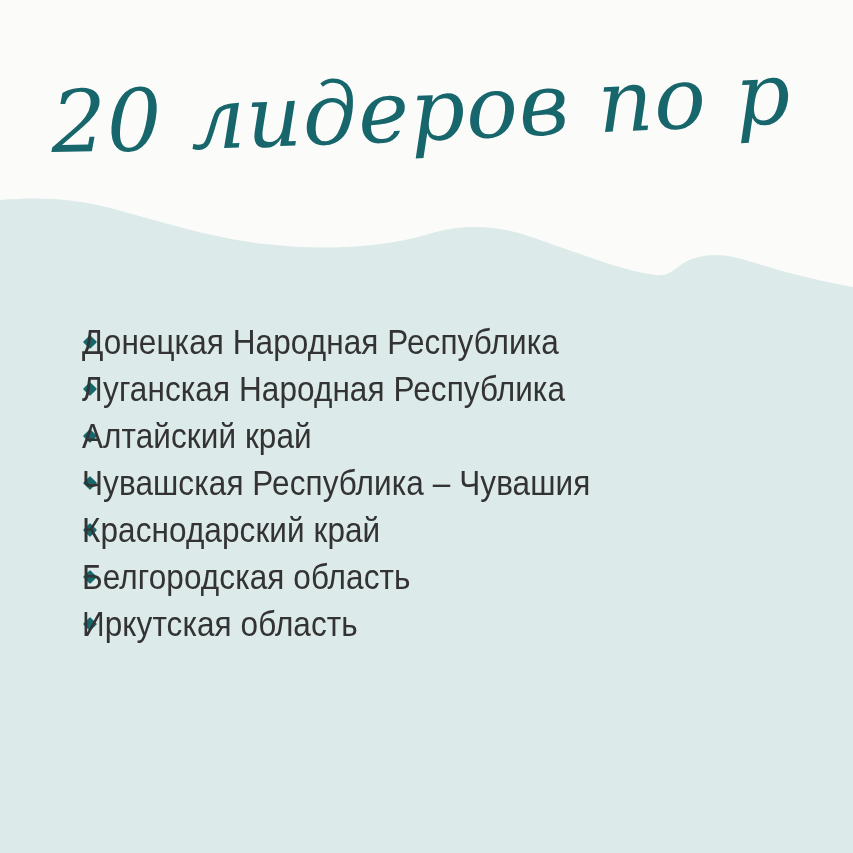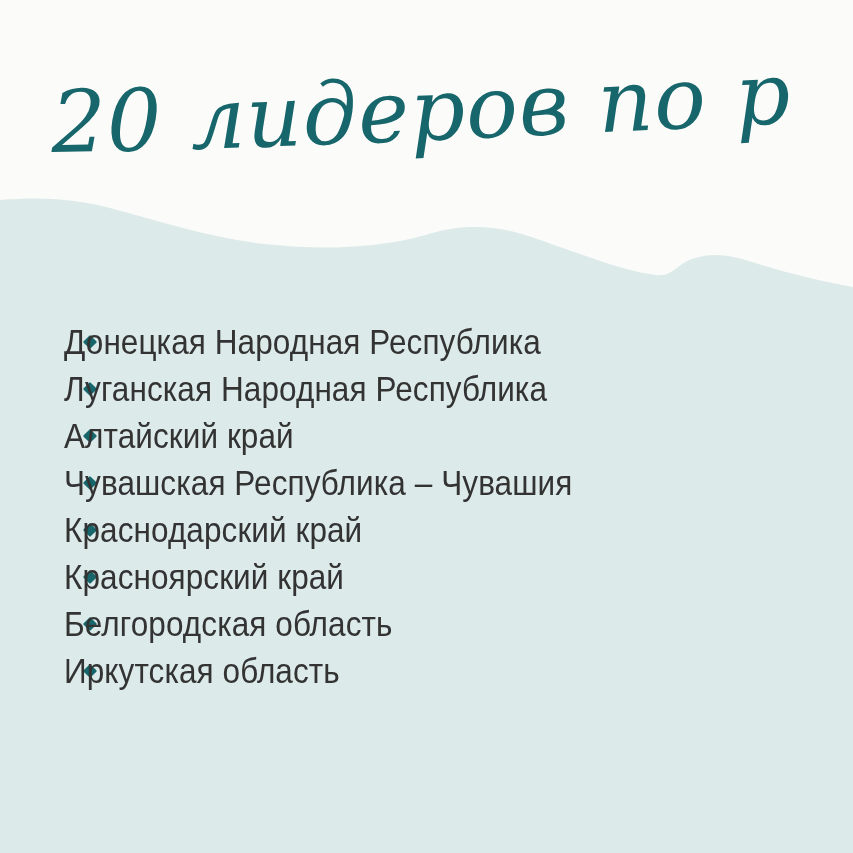--- a/index.html
+++ b/index.html
@@ -69,21 +69,21 @@
     top: 318px;
     width: 853px;
     z-index: 4;
     list-style: none;
     margin: 0;
     padding: 0;
   }
   .region-item {
     position: relative;
     height: 47px;
-    padding-left: 64px;
+    padding-left: 82px;
     display: flex;
     align-items: center;
   }
   .bullet-diamond {
     position: absolute;
     left: 85px;
     top: 50%;
     width: 10px;
     height: 10px;
     margin-top: -5px;
@@ -155,24 +155,20 @@
     <li class="region-item">
       <span class="bullet-diamond"></span>
       <span class="region-label">Чувашская Республика – Чувашия</span>
     </li>
     <li class="region-item">
       <span class="bullet-diamond"></span>
       <span class="region-label">Краснодарский край</span>
     </li>
     <li class="region-item">
       <span class="bullet-diamond"></span>
-      <span class="region-label">Красноярский край</span>
-    </li>
-    <li class="region-item">
-      <span class="bullet-diamond"></span>
       <span class="region-label">Белгородская область</span>
     </li>
     <li class="region-item">
       <span class="bullet-diamond"></span>
       <span class="region-label">Иркутская область</span>
     </li>
   </ul>
 
 </div>
 

